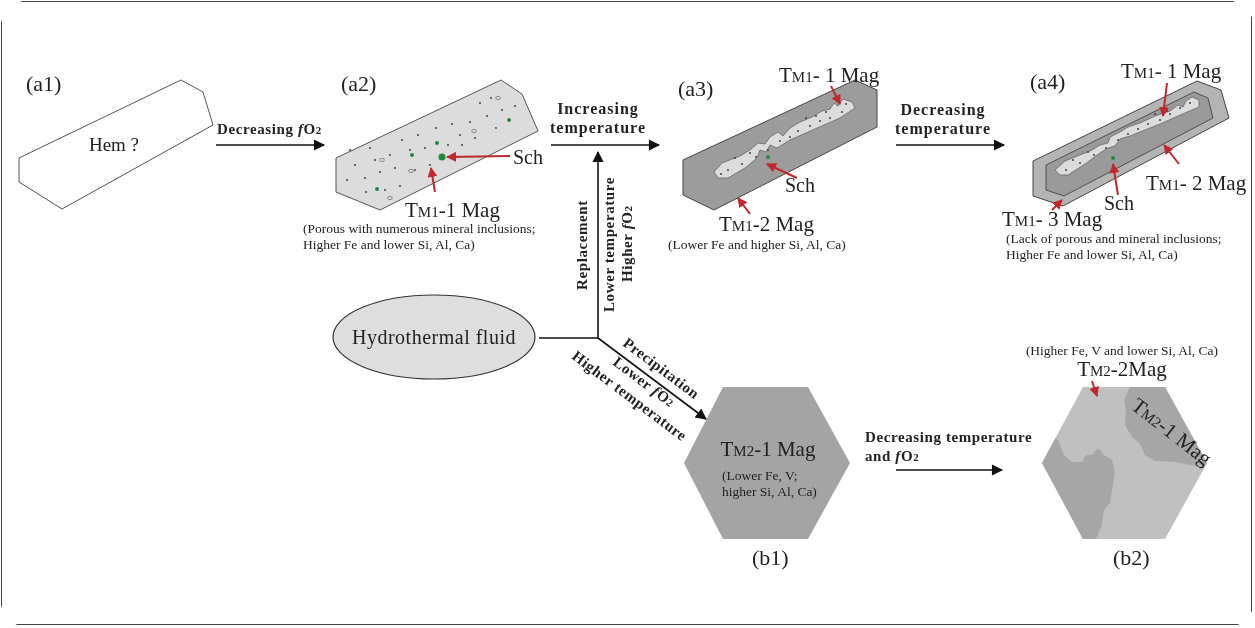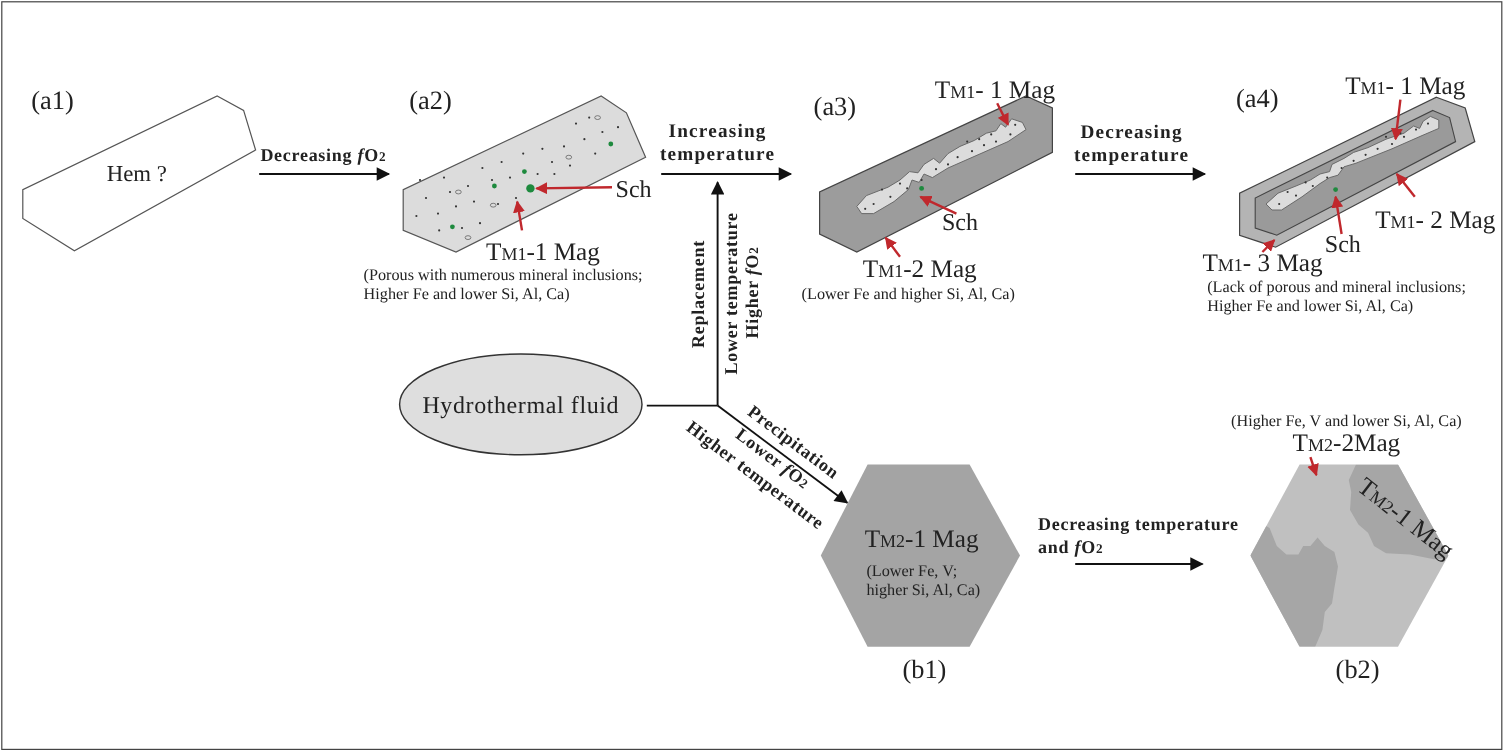--- a/index.html
+++ b/index.html
@@ -2,20 +2,21 @@
 <html><head>
 <meta charset="utf-8">
 <style>
   html, body { margin: 0; padding: 0; background: #ffffff; }
   #stage {
     position: relative;
     width: 1255px;
     height: 628px;
     background: #ffffff;
     overflow: hidden;
+    border-radius: 30px;
   }
   #frame {
     position: absolute;
     left: 1px; top: 1px;
     width: 1251px; height: 624px;
     border: 1.5px solid #444;
     box-sizing: border-box;
   }
   svg#diagram { position: absolute; left: 0; top: 0; }
   text { font-family: "Liberation Serif", "DejaVu Serif", serif; fill: #222; }

